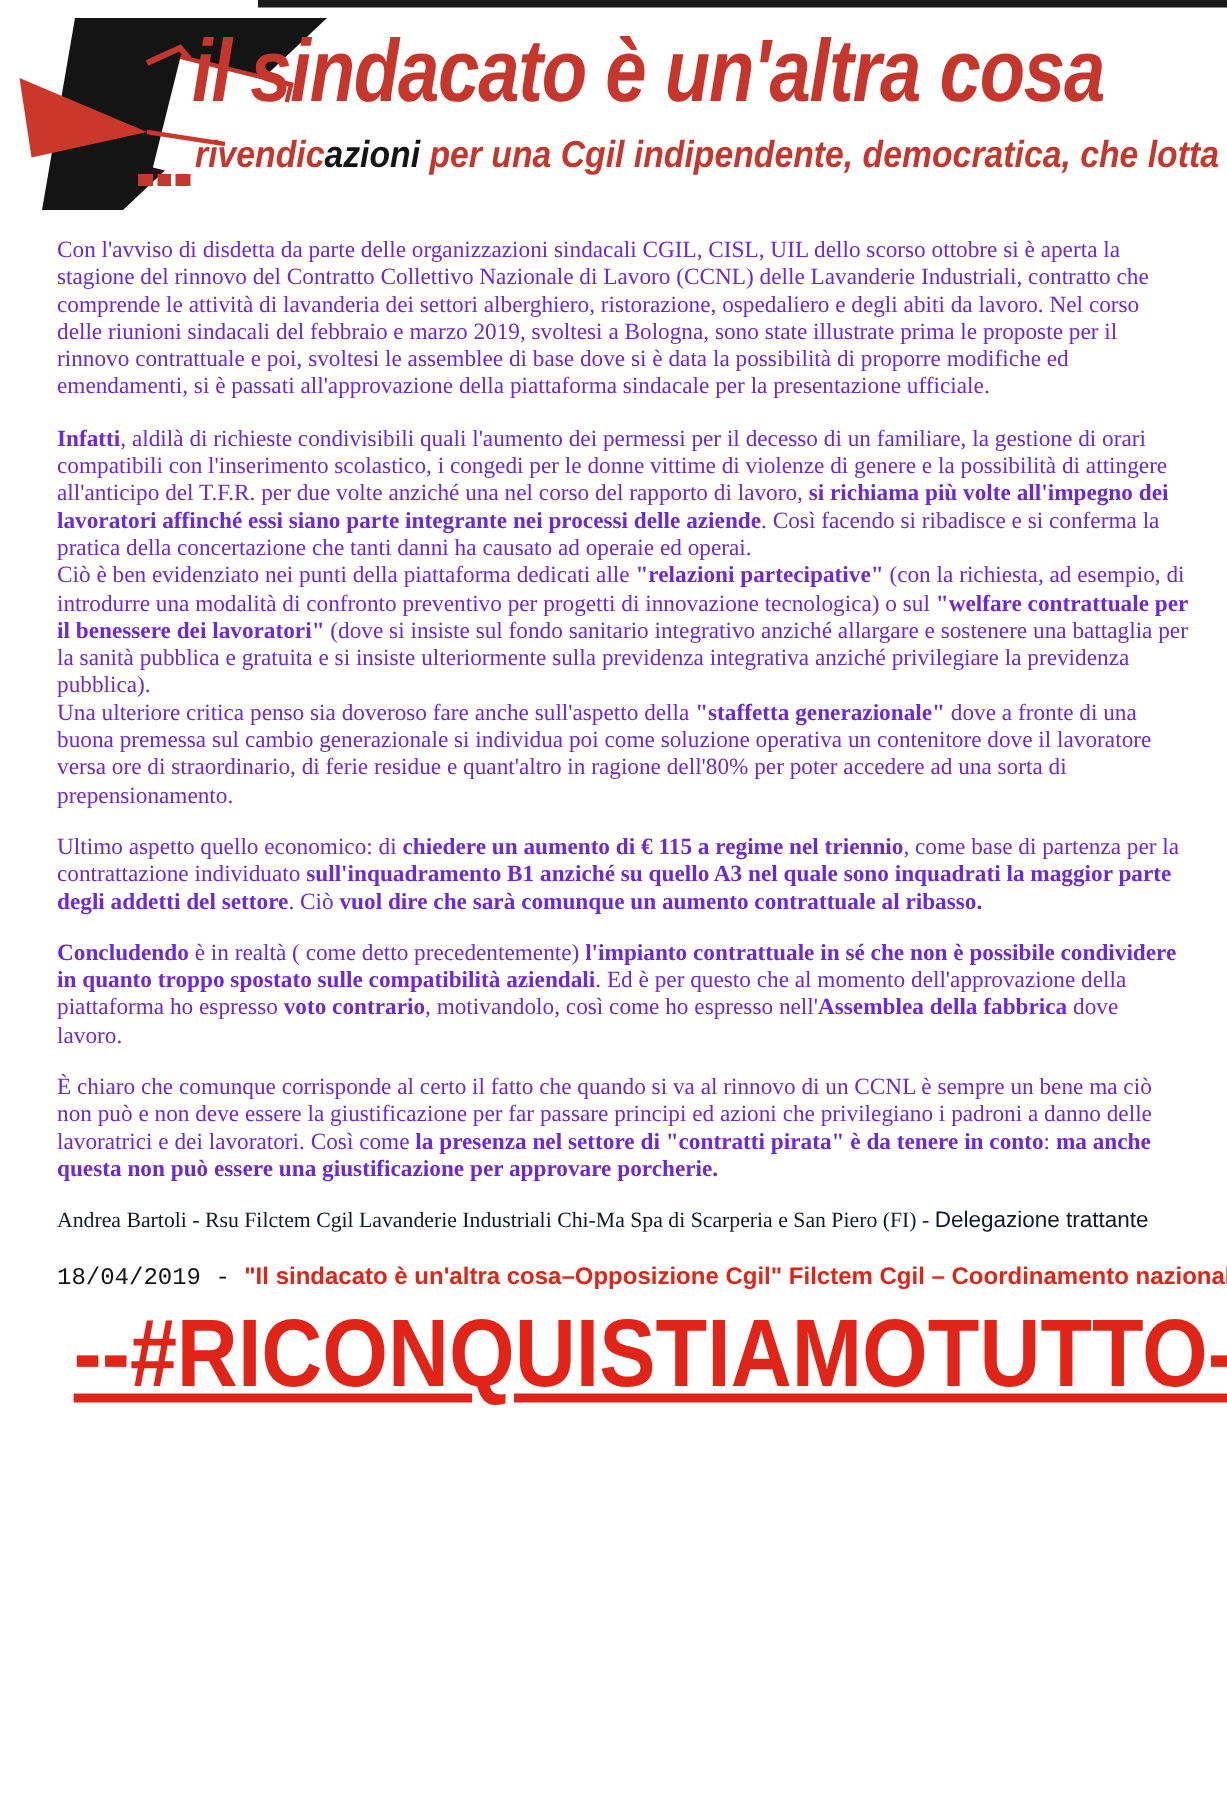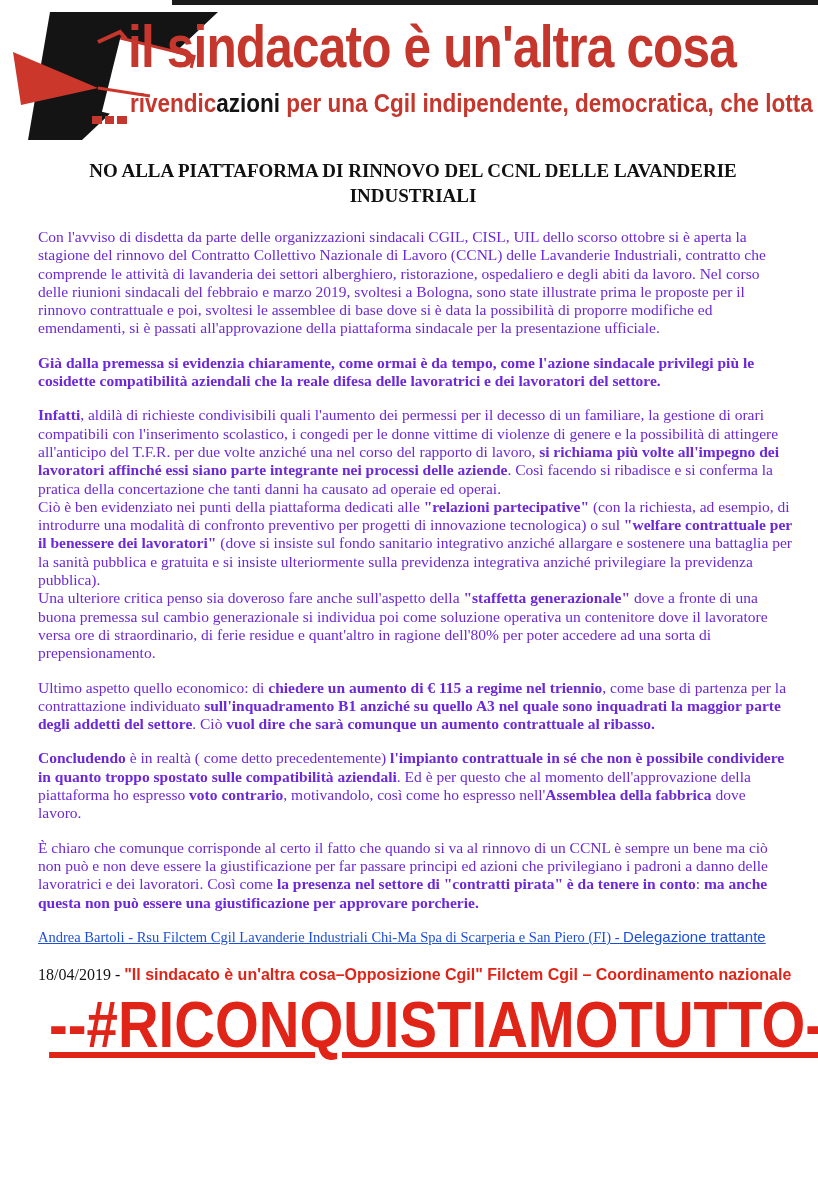--- a/index.html
+++ b/index.html
@@ -8,21 +8,21 @@
     width:818px;height:1199px;
     margin:0 auto;
     background:#ffffff;
     overflow:hidden;
     font-family:"Liberation Serif",serif;
     color:#1c1c1c;
     box-sizing:border-box;
   }
   .topbar{position:absolute;top:0;left:172px;right:0;height:5px;background:#1b1b1b;}
   
-  .masthead{position:absolute;top:4px;left:0;width:668px;height:148px;}
+  .masthead{position:absolute;top:4px;left:0;width:668px;height:148px;font-style:italic;}
   .logo{position:absolute;top:2px;left:0;}
   .mast-title{
     position:absolute;top:14px;left:128px;
     font-family:"Liberation Sans",sans-serif;font-weight:700;
     font-size:59px;line-height:1;letter-spacing:-1px;
     color:#c5362c;white-space:nowrap;
     transform:scaleX(0.84);transform-origin:0 0;
   }
   .mast-sub{
     position:absolute;top:86px;left:130px;
@@ -39,25 +39,25 @@
     font-size:19px;line-height:25px;text-align:center;color:#111;
   }
   .hl-1,.hl-2{word-spacing:6px;}
   
   .body-wrap{margin:20px 26px 0 38px;}
   .body-par{
     margin:0 0 16px 0;
     font-size:15.5px;line-height:18.3px;color:#6d28d9;
   }
   .body-par .b{font-weight:700;}
-  .sig-par{margin:0 0 4px 0;font-size:14.5px;line-height:18px;color:#1d4ed8;text-decoration:underline;}
+  .sig-par{margin:0 0 4px 0;font-size:14.5px;line-height:18px;color:#0f172a;}
   .sig-par .sans{font-family:"Liberation Sans",sans-serif;font-size:15px;}
   
   .footer{margin:20px 26px 0 38px;white-space:nowrap;}
-  .footer .date{font-family:Liberation Serif, serif;font-size:16px;color:#141414;}
+  .footer .date{font-family:Liberation Mono, monospace;font-size:16px;color:#141414;}
   .footer .redline{
     font-family:"Liberation Sans",sans-serif;font-weight:700;
     font-size:16px;color:#e02417;
   }
   .hashtag{
     margin-top:8px;width:818px;text-align:center;
     font-family:"Liberation Sans",sans-serif;font-weight:700;
     font-size:64px;line-height:1.05;color:#e02417;white-space:nowrap;
     transform:scaleX(0.88);transform-origin:50% 50%;
     text-decoration:underline;text-decoration-thickness:6px;text-underline-offset:5px;
@@ -89,26 +89,24 @@
       <rect x="105" y="110" width="9" height="8" fill="#c5362c"></rect>
       <rect x="117" y="110" width="10" height="8" fill="#c5362c"></rect>
     </svg>
     <div class="mast-title">il sindacato è un'altra cosa</div>
     <div class="mast-sub">
       <span class="red">rivendic</span><span class="blk">azioni</span><span class="red"> per una Cgil indipendente, democratica, che lotta</span>
     </div>
   </header>
 
   <section class="headline" id="headline">
-      <div class="hl-line hl-0">NO ALLA PIATTAFORMA DI RINNOVO DEL CCNL DELLE LAVANDERIE INDUSTRIALI</div>
     </section>
 
   <section class="body-wrap" id="body-paragraphs">
       <p class="body-par"><span class="">Con l'avviso di disdetta da parte delle organizzazioni sindacali CGIL, CISL, UIL dello scorso ottobre si è aperta la stagione del rinnovo del Contratto Collettivo Nazionale di Lavoro (CCNL) delle Lavanderie Industriali, contratto che comprende le attività di lavanderia dei settori alberghiero, ristorazione, ospedaliero e degli abiti da lavoro. Nel corso delle riunioni sindacali del febbraio e marzo 2019, svoltesi a Bologna, sono state illustrate prima le proposte per il rinnovo contrattuale e poi, svoltesi le assemblee di base dove si è data la possibilità di proporre modifiche ed emendamenti, si è passati all'approvazione della piattaforma sindacale per la presentazione ufficiale.</span></p>
-      <p class="body-par"><span class="b ">Già dalla premessa si evidenzia chiaramente, come ormai è da tempo, come l'azione sindacale privilegi più le cosidette compatibilità aziendali che la reale difesa delle lavoratrici e dei lavoratori del settore.</span></p>
       <p class="body-par"><span class="b ">Infatti</span><span class="">, aldilà di richieste condivisibili quali l'aumento dei permessi per il decesso di un familiare, la gestione di orari compatibili con l'inserimento scolastico, i congedi per le donne vittime di violenze di genere e la possibilità di attingere all'anticipo del T.F.R. per due volte anziché una nel corso del rapporto di lavoro, </span><span class="b ">si richiama più volte all'impegno dei lavoratori affinché essi siano parte integrante nei processi delle aziende</span><span class="">. Così facendo si ribadisce e si conferma la pratica della concertazione che tanti danni ha causato ad operaie ed operai.</span><br><span class="">Ciò è ben evidenziato nei punti della piattaforma dedicati alle </span><span class="b ">"relazioni partecipative"</span><span class=""> (con la richiesta, ad esempio, di introdurre una modalità di confronto preventivo per progetti di innovazione tecnologica) o sul </span><span class="b ">"welfare contrattuale per il benessere dei lavoratori"</span><span class=""> (dove si insiste sul fondo sanitario integrativo anziché allargare e sostenere una battaglia per la sanità pubblica e gratuita e si insiste ulteriormente sulla previdenza integrativa anziché privilegiare la previdenza pubblica).</span><br><span class="">Una ulteriore critica penso sia doveroso fare anche sull'aspetto della </span><span class="b ">"staffetta generazionale"</span><span class=""> dove a fronte di una buona premessa sul cambio generazionale si individua poi come soluzione operativa un contenitore dove il lavoratore versa ore di straordinario, di ferie residue e quant'altro in ragione dell'80% per poter accedere ad una sorta di prepensionamento.</span></p>
       <p class="body-par"><span class="">Ultimo aspetto quello economico: di </span><span class="b ">chiedere un aumento di € 115 a regime nel triennio</span><span class="">, come base di partenza per la contrattazione individuato </span><span class="b ">sull'inquadramento B1 anziché su quello A3 nel quale sono inquadrati la maggior parte degli addetti del settore</span><span class="">. Ciò </span><span class="b ">vuol dire che sarà comunque un aumento contrattuale al ribasso.</span></p>
       <p class="body-par"><span class="b ">Concludendo</span><span class=""> è in realtà ( come detto precedentemente) </span><span class="b ">l'impianto contrattuale in sé che non è possibile condividere in quanto troppo spostato sulle compatibilità aziendali</span><span class="">. Ed è per questo che al momento dell'approvazione della piattaforma ho espresso </span><span class="b ">voto contrario</span><span class="">, motivandolo, così come ho espresso nell'</span><span class="b ">Assemblea della fabbrica</span><span class=""> dove lavoro.</span></p>
       <p class="body-par"><span class="">È chiaro che comunque corrisponde al certo il fatto che quando si va al rinnovo di un CCNL è sempre un bene ma ciò non può e non deve essere la giustificazione per far passare principi ed azioni che privilegiano i padroni a danno delle lavoratrici e dei lavoratori. Così come </span><span class="b ">la presenza nel settore di "contratti pirata" è da tenere in conto</span><span class="">: </span><span class="b ">ma anche questa non può essere una giustificazione per approvare porcherie.</span></p>
       <p class="sig-par"><span class="">Andrea Bartoli - Rsu Filctem Cgil Lavanderie Industriali Chi-Ma Spa di Scarperia e San Piero (FI) - </span><span class="sans">Delegazione trattante</span></p>
     </section>
 
   <div class="footer">
     <span class="date">18/04/2019 - </span><span class="redline">"Il sindacato è un'altra cosa–Opposizione Cgil" Filctem Cgil – Coordinamento nazionale</span>
   </div>

